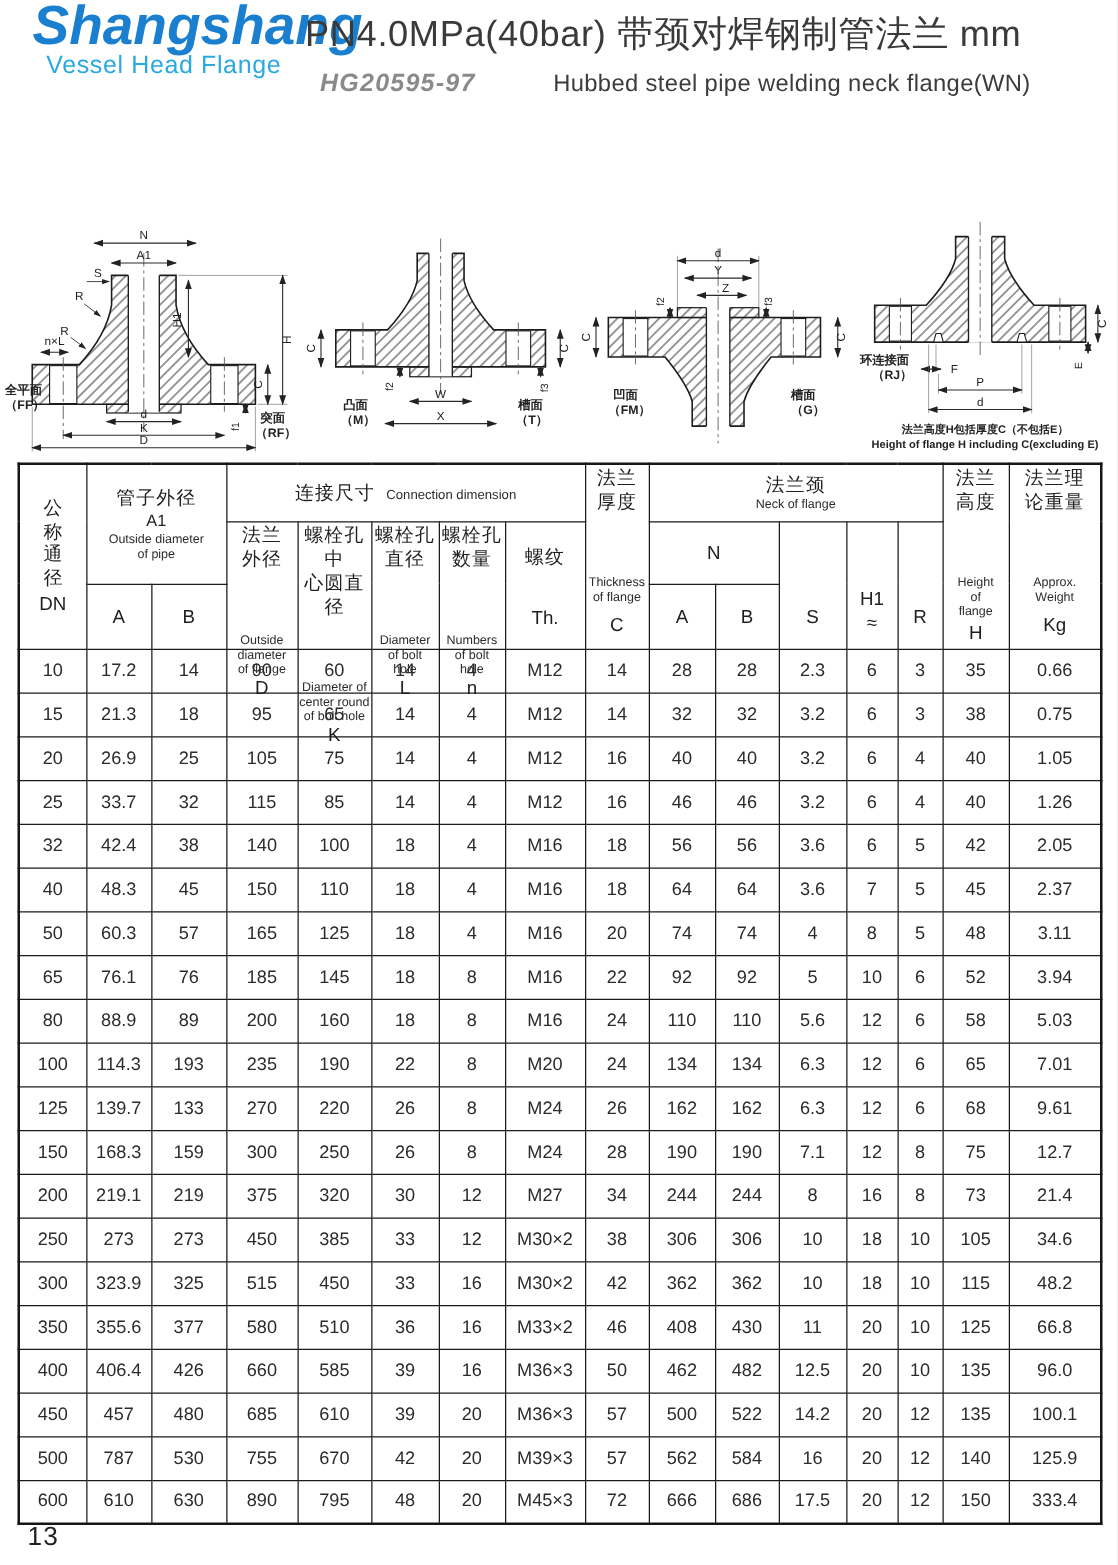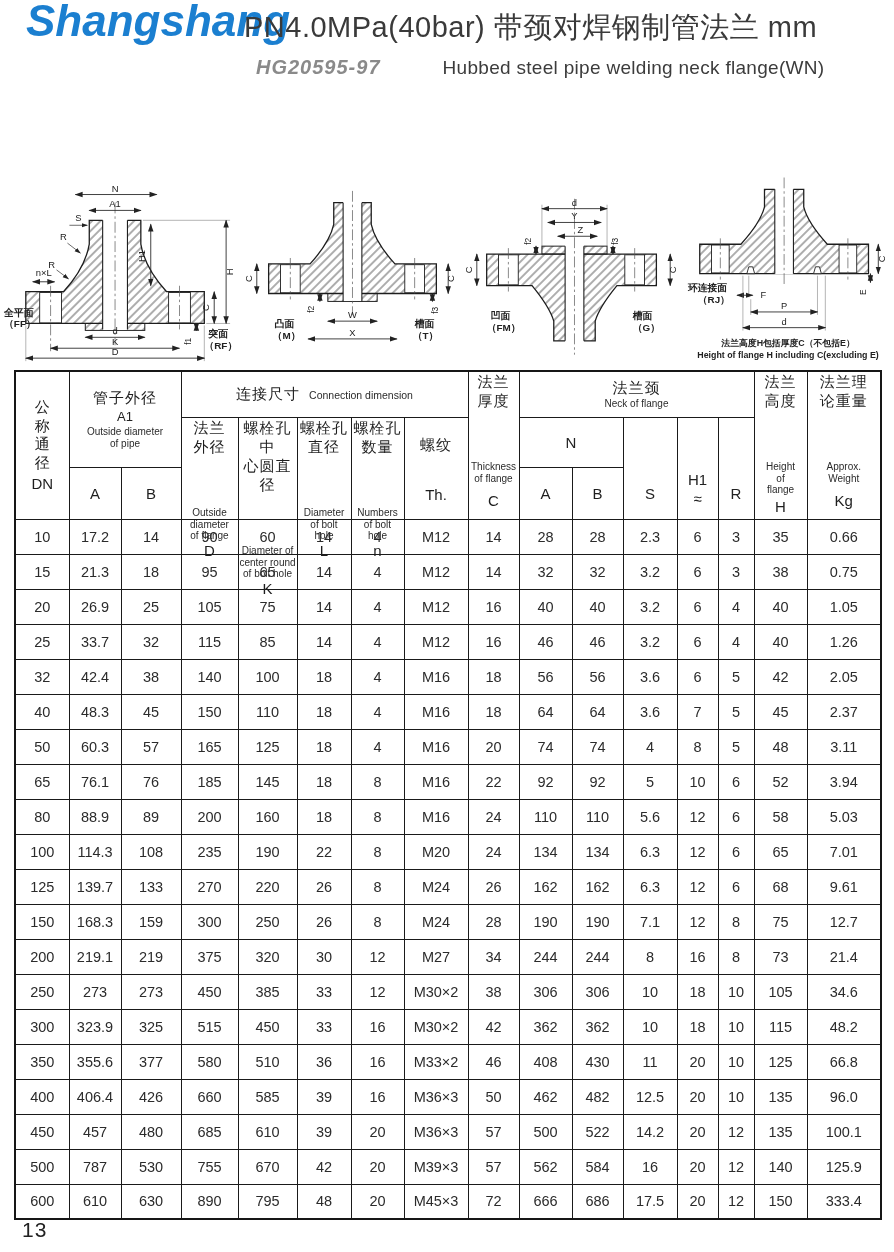--- a/index.html
+++ b/index.html
@@ -72,20 +72,21 @@
         <line x1="3" y1="0" x2="3" y2="6" stroke="#4a4a4a" stroke-width="0.9"></line>
       </pattern>
       <marker id="ar" viewBox="0 0 10 10" markerWidth="9" markerHeight="9" refX="9" refY="5" orient="auto-start-reverse">
         <path d="M0,1.6 L10,5 L0,8.4 z" fill="#222"></path>
       </marker>
     </defs>
   </svg>
 
   <div class="logo">
     <div class="brand">Shangshang</div>
+    <div class="tagline">Vessel Head Flange</div>
   </div>
 
   <div class="titleblock">
     <div class="title-main">PN4.0MPa(40bar) 带颈对焊钢制管法兰  mm</div>
     <div class="title-sub">
       <span class="std">HG20595-97</span>
       <span class="sub-en">Hubbed steel pipe welding neck flange(WN)</span>
     </div>
   </div>
 
@@ -559,21 +560,21 @@
           <td>110</td>
           <td>5.6</td>
           <td>12</td>
           <td>6</td>
           <td>58</td>
           <td>5.03</td>
         </tr>
           <tr style="">
           <td>100</td>
           <td>114.3</td>
-          <td>108</td>
+          <td>193</td>
           <td>235</td>
           <td>190</td>
           <td>22</td>
           <td>8</td>
           <td>M20</td>
           <td>24</td>
           <td>134</td>
           <td>134</td>
           <td>6.3</td>
           <td>12</td>

